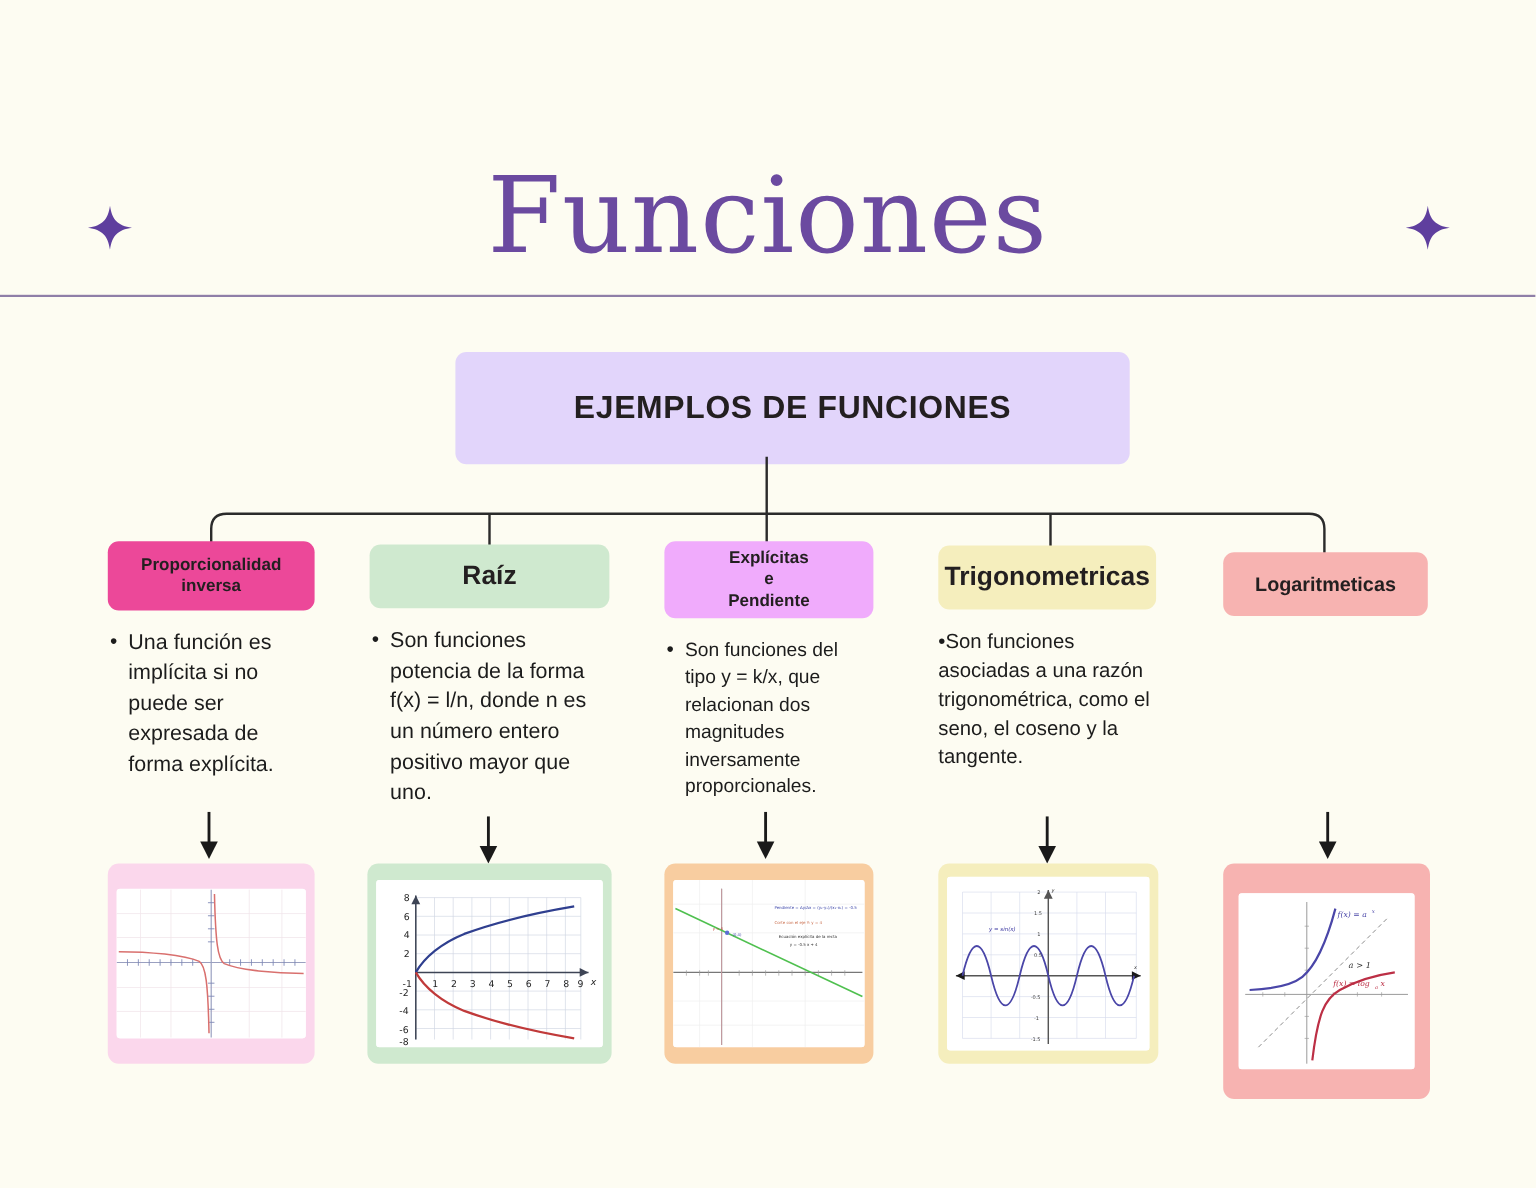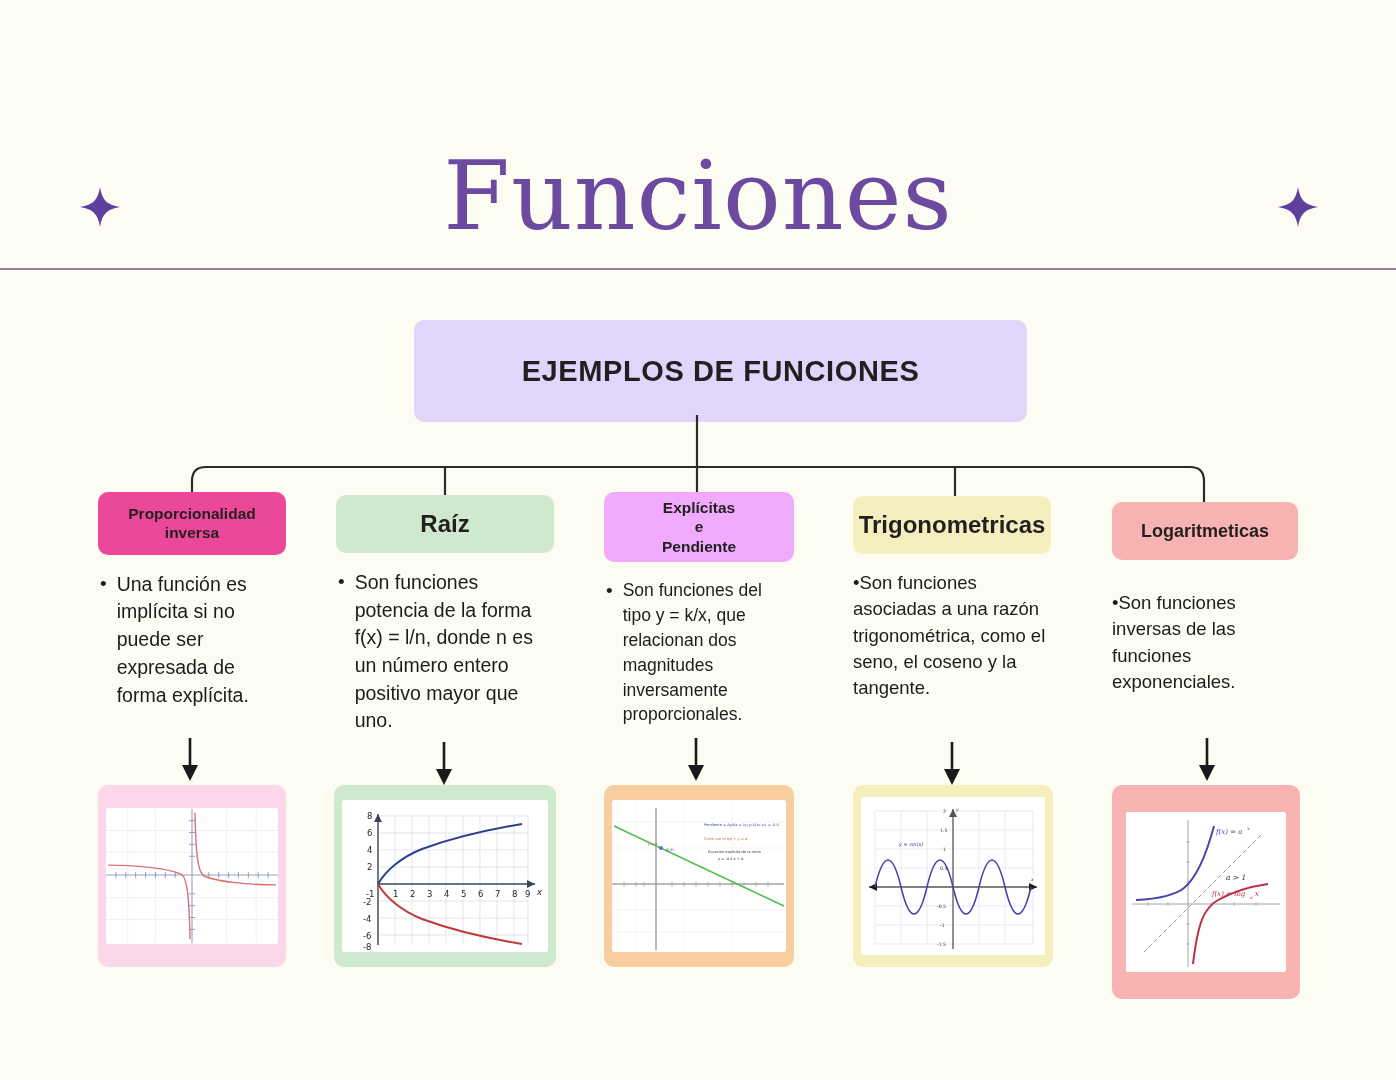--- a/index.html
+++ b/index.html
@@ -168,21 +168,20 @@
     <div class="cat-box" style="background:#f5eebd;justify-content:center;">
       <div class="big">Trigonometricas</div>
     </div>
     <div class="desc inline" style="font-size:18.5px; width:210px;">•Son funciones asociadas a una razón trigonométrica, como el seno, el coseno y la tangente.</div>
   </div>
 
   <div class="colabs c5">
     <div class="cat-box" style="background:#f7b3b1;">
       <div class="big" style="font-size:18px;">Logaritmeticas</div>
     </div>
-    <div class="desc inline" style="font-size:18.5px; margin-top:30px;">•Son funciones inversas de las funciones exponenciales.</div>
   </div>
 
   <div class="arrowabs a1">
     <svg width="24" height="44" viewBox="0 0 24 44">
         <line x1="12" y1="0" x2="12" y2="30" stroke="#1a1a1a" stroke-width="2.6"></line>
         <path d="M12 43 L4 27 L20 27 Z" fill="#1a1a1a"></path>
       </svg>
   </div>
   <div class="arrowabs a2">
     <svg width="24" height="44" viewBox="0 0 24 44">

